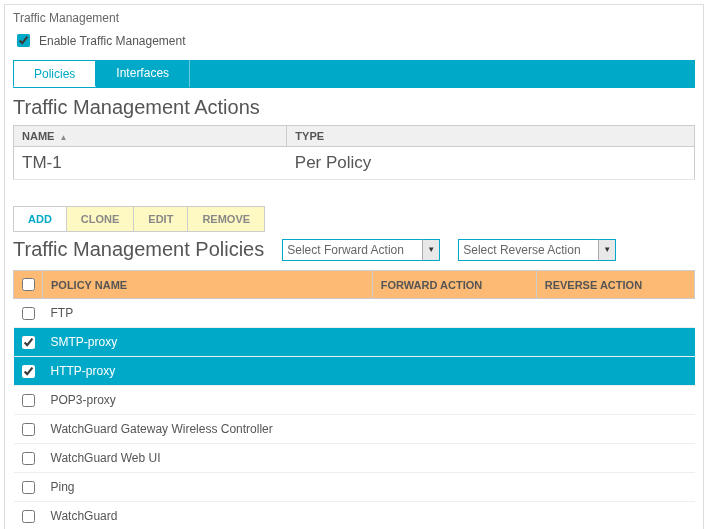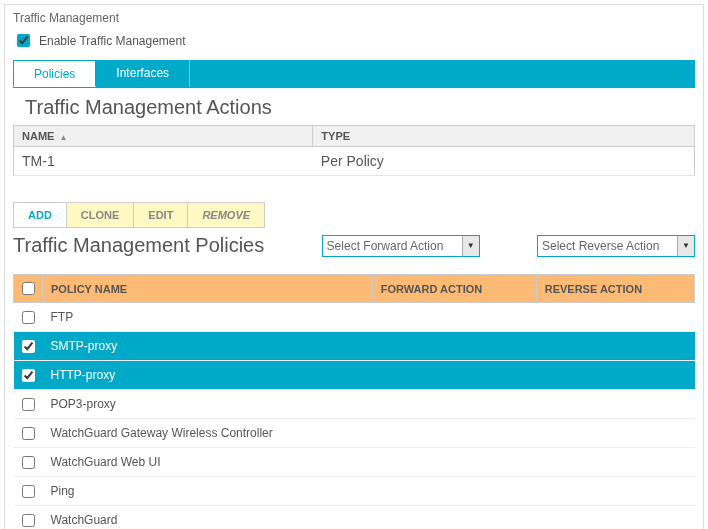--- a/index.html
+++ b/index.html
@@ -52,41 +52,41 @@
     border-bottom: 1px solid #fff;
     position: relative;
     top: 0;
   }
   .tab:not(.active) { }
   .tabstrip-fill { flex: 1; background: #00a9c7; }
   h2.section {
     font-weight: 300;
     font-size: 20px;
     color: #555;
-    margin: 4px 0 6px 12px;
+    margin: 4px 0 6px 0;
   }
   table.grid {
     width: 100%;
     border-collapse: collapse;
     border: 1px solid #ccc;
     margin-bottom: 26px;
   }
   table.grid th {
     background: #f0f0f0;
     border: 1px solid #ccc;
     text-align: left;
     padding: 4px 8px;
     font-size: 11px;
     font-weight: bold;
     color: #555;
   }
   table.grid td {
     border-bottom: 1px solid #e5e5e5;
     padding: 6px 8px;
-    font-size: 14px;
+    font-size: 17px;
     color: #555;
   }
   .sort-icon {
     font-size: 8px;
     color: #888;
     margin-left: 2px;
   }
   .toolbar {
     display: flex;
     border: 1px solid #ccc;
@@ -96,28 +96,27 @@
   .toolbar button {
     border: none;
     border-right: 1px solid #ccc;
     background: #fef9c3;
     padding: 6px 14px;
     font-size: 11px;
     font-weight: bold;
     color: #888;
     cursor: pointer;
   }
-  .toolbar button:last-child { border-right: none; font-style: italic; }
+  .toolbar button:last-child { border-right: none; }
   .toolbar button.primary { color: #00a9c7; background:#fff; }
   .policies-header {
     display: flex;
     align-items: center;
     gap: 18px;
-    margin-bottom: 17px;
-    justify-content: space-between;
+    margin-bottom: 9px;
   }
   .select-wrap {
     position: relative;
     width: 158px;
   }
   .select-wrap select {
     width: 100%;
     height: 22px;
     border: 1px solid #00a9c7;
     font-size: 12px;

